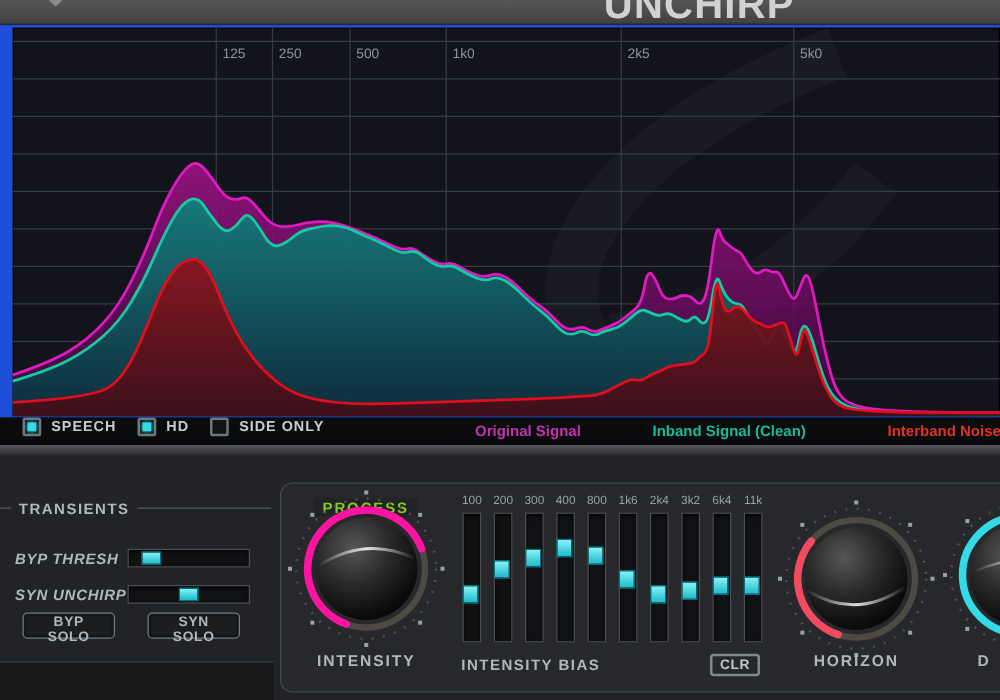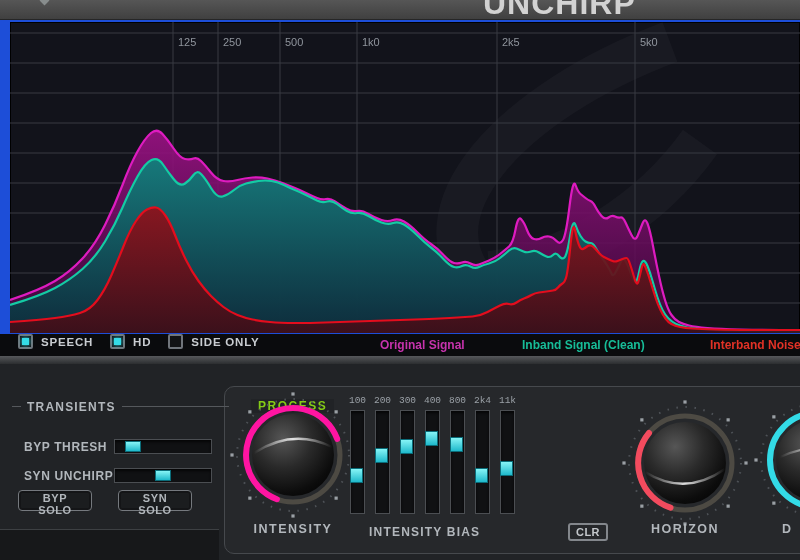--- a/index.html
+++ b/index.html
@@ -34,36 +34,36 @@
       background:linear-gradient(#56585b,#2c2e30);}
   
   #controls{position:absolute;left:0;top:364px;width:800px;height:196px;background:#212326;}
   .panel-process{position:absolute;left:224px;top:22px;width:590px;height:166px;
       background:#26282b;border:1px solid #46494d;border-radius:10px;}
   .panel-title{position:absolute;left:26px;top:-8px;background:#212326;padding:0 7px;
       font-size:12px;font-weight:bold;letter-spacing:1.5px;color:#84cc16;margin-top:20px;}
   .lower-left{position:absolute;left:0;top:165px;width:219px;height:31px;background:#17181a;
       border-top:1px solid #3d4043;}
   
-  #transients{position:absolute;left:0;top:36px;width:219px;padding-left:12px;}
+  #transients{position:absolute;left:0;top:36px;width:219px;}
   .t-header{display:flex;align-items:center;height:13px;}
   .t-dash{width:9px;height:1px;background:#55585c;}
   .t-line{flex:1;height:1px;background:#55585c;margin-right:2px;}
   .t-title{margin:0 6px;font-size:12px;font-weight:bold;letter-spacing:1.2px;color:#b2b7bc;}
-  .trow{position:absolute;left:12px;display:flex;align-items:flex-end;}
+  .trow{position:absolute;left:12px;display:flex;align-items:flex-end;font-style:italic;}
   .row-label{width:90px;font-size:12px;font-weight:bold;letter-spacing:.6px;color:#b2b7bc;}
   .htrack{width:96px;height:13px;background:#101113;border:1px solid #4b4e52;position:relative;
       box-shadow:inset 0 2px 3px rgba(0,0,0,.7);}
   .hhandle{position:absolute;top:1px;width:16px;height:11px;
       background:linear-gradient(#86f4f6,#1fb9cb);border:1px solid #0b6d7a;box-sizing:border-box;}
   .solo-btn{position:absolute;top:90px;width:74px;height:21px;background:#1b1d1f;color:#b2b7bc;
       border:1px solid #75797e;border-radius:4px;font-family:"Liberation Sans",sans-serif;
       font-size:11px;font-weight:bold;letter-spacing:.6px;box-shadow:inset 0 0 0 2px #141517;}
   
-  #bias{position:absolute;left:349px;top:31px;display:flex;font-family:Liberation Mono, monospace;}
+  #bias{position:absolute;left:369px;top:31px;display:flex;}
   .bias-col{width:17px;margin-right:8px;display:flex;flex-direction:column;align-items:center;}
   .bias-num{height:13px;font-size:9.5px;color:#9aa0a6;margin-bottom:2px;}
   .btrack{width:13px;height:102px;background:#101113;border:1px solid #4b4e52;position:relative;
       box-shadow:inset 0 2px 3px rgba(0,0,0,.7);}
   .bhandle{position:absolute;left:-1px;width:13px;height:15px;
       background:linear-gradient(#86f4f6,#1fb9cb);border:1px solid #0b6d7a;box-sizing:border-box;}
   .small-label{position:absolute;font-size:12px;font-weight:bold;letter-spacing:1.2px;color:#b2b7bc;}
   #clr-btn{position:absolute;left:568px;top:159px;width:40px;height:18px;background:transparent;
       color:#c3c7cb;border:2px solid #83878c;border-radius:3px;font-size:11px;font-weight:bold;
       font-family:"Liberation Sans",sans-serif;letter-spacing:.5px;padding:0;}
@@ -279,23 +279,41 @@
             <div class="bhandle" style="top: 20.01px;"></div>
           </div>
         </div>
         <div class="bias-col">
           <div class="bias-num">800</div>
           <div class="btrack">
             <div class="bhandle" style="top: 26.1px;"></div>
           </div>
         </div>
         <div class="bias-col">
+          <div class="bias-num">1k6</div>
+          <div class="btrack">
+            <div class="bhandle" style="top: 45.24px;"></div>
+          </div>
+        </div>
+        <div class="bias-col">
           <div class="bias-num">2k4</div>
           <div class="btrack">
             <div class="bhandle" style="top: 56.55px;"></div>
+          </div>
+        </div>
+        <div class="bias-col">
+          <div class="bias-num">3k2</div>
+          <div class="btrack">
+            <div class="bhandle" style="top: 53.94px;"></div>
+          </div>
+        </div>
+        <div class="bias-col">
+          <div class="bias-num">6k4</div>
+          <div class="btrack">
+            <div class="bhandle" style="top: 49.59px;"></div>
           </div>
         </div>
         <div class="bias-col">
           <div class="bias-num">11k</div>
           <div class="btrack">
             <div class="bhandle" style="top: 50.46px;"></div>
           </div>
         </div>
       </div>
     <div class="small-label" style="left:369px;top:161px">INTENSITY BIAS</div>

